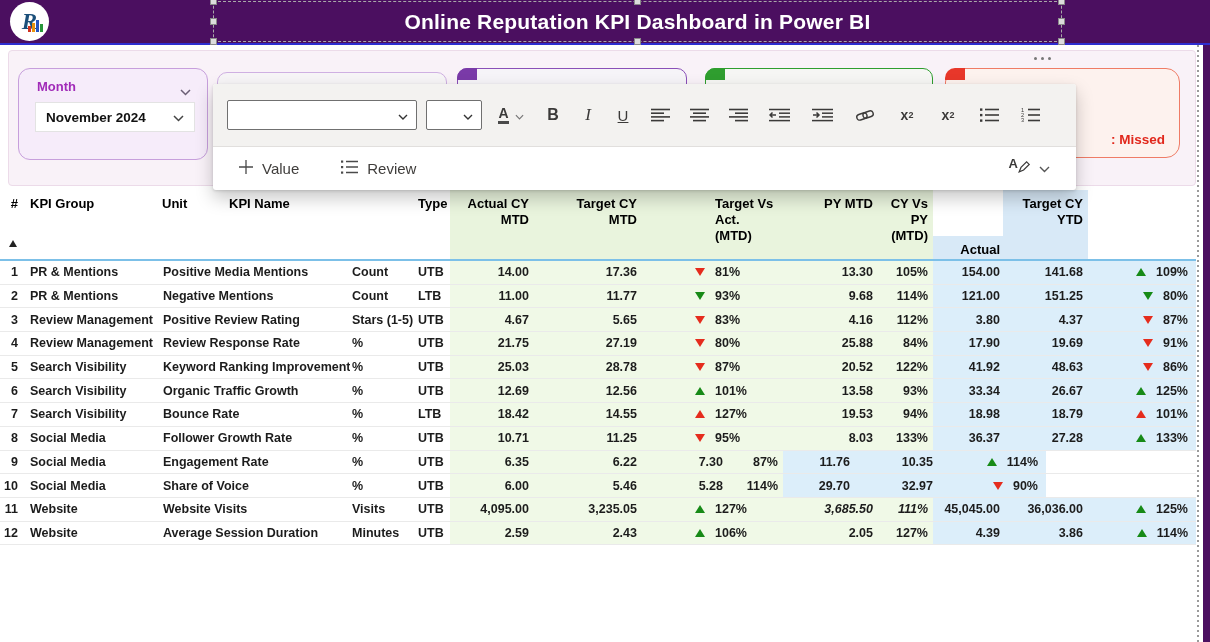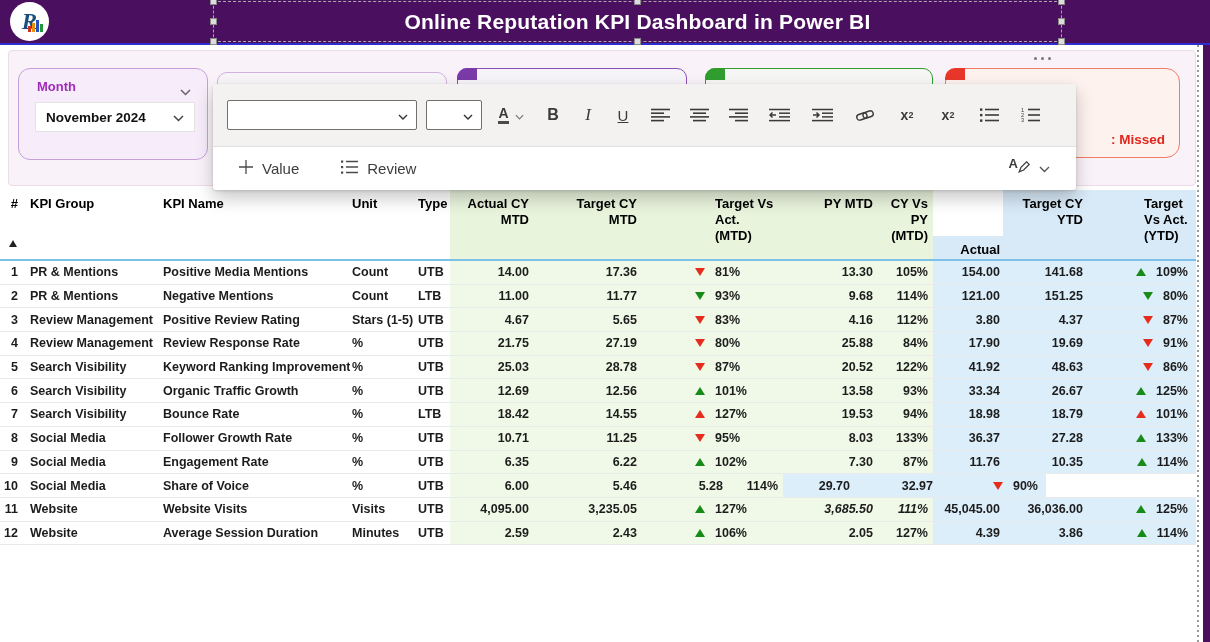--- a/index.html
+++ b/index.html
@@ -315,40 +315,37 @@
             </svg></span>
       </div>
     </div>
   </div>
 
   <div class="table-wrap">
     <div class="thead" id="table-header">
       <span class="sort-arrow"></span>
     <div class="th a-plain" style="width: 26px; padding-left: 0px; text-align: right; padding-right: 8px;">#</div>
         <div class="th a-plain" style="width: 134px; padding-left: 4px;">KPI Group</div>
+        <div class="th a-plain" style="width: 66px; padding-left: 2px;">Unit</div>
         <div class="th a-plain" style="width: 190px; padding-left: 3px;">KPI Name</div>
-        <div class="th a-plain" style="width: 66px; padding-left: 2px;">Unit</div>
         <div class="th a-plain" style="width: 34px; padding-left: 2px;">Type</div>
         <div class="th h-green" style="width: 85px; padding-left: 5px; text-align: right; padding-right: 6px;">Actual CY
 MTD</div>
         <div class="th h-green" style="width: 108px; padding-left: 2px; text-align: right; padding-right: 6px;">Target CY
 MTD</div>
         <div class="th h-green" style="width: 150px; padding-left: 72px;">Target Vs
 Act.
 (MTD)</div>
         <div class="th h-green" style="width: 85px; padding-left: 2px; text-align: right; padding-right: 5px;">PY MTD</div>
         <div class="th h-green" style="width: 55px; padding-left: 2px; text-align: right; padding-right: 5px;">CY Vs PY
 (MTD)</div>
         <div class="th h-blue" style="width: 70px; padding-left: 4px; text-align: right; padding-right: 3px; margin-top: 46px;">Actual
 CY YTD</div>
         <div class="th h-blue" style="width: 85px; padding-left: 4px; text-align: right; padding-right: 5px;">Target CY
 YTD</div>
-        <div class="th h-blue" style="width: 108px; padding-left: 56px;">Target
-Vs Act.
-(YTD)</div>
       </div>
     <div class="head-line"></div>
     <div id="table-body">
         <div class="tr">
           <div class="td a-plain" style="width: 26px; justify-content: flex-end; padding-right: 8px;">1</div>
           <div class="td a-plain" style="width: 134px; padding-left: 4px;">PR &amp; Mentions</div>
           <div class="td a-plain" style="width: 190px; padding-left: 3px;">Positive Media Mentions</div>
           <div class="td a-plain" style="width: 66px; padding-left: 2px;">Count</div>
           <div class="td a-plain" style="width: 34px; padding-left: 2px;">UTB</div>
           <div class="td a-green" style="width: 85px; justify-content: flex-end; padding-right: 6px;">14.00</div>
@@ -514,24 +511,20 @@
           </div>
         </div>
         <div class="tr">
           <div class="td a-plain" style="width: 26px; justify-content: flex-end; padding-right: 8px;">9</div>
           <div class="td a-plain" style="width: 134px; padding-left: 4px;">Social Media</div>
           <div class="td a-plain" style="width: 190px; padding-left: 3px;">Engagement Rate</div>
           <div class="td a-plain" style="width: 66px; padding-left: 2px;">%</div>
           <div class="td a-plain" style="width: 34px; padding-left: 2px;">UTB</div>
           <div class="td a-green" style="width: 85px; justify-content: flex-end; padding-right: 6px;">6.35</div>
           <div class="td a-green" style="width: 108px; justify-content: flex-end; padding-right: 6px;">6.22</div>
-          <div class="td a-green" style="width: 150px; gap: 10px; padding-left: 52px;">
-            <span class="tri tri-up-green"></span>
-            <span>102%</span>
-          </div>
           <div class="td a-green" style="width: 85px; justify-content: flex-end; padding-right: 5px;">7.30</div>
           <div class="td a-green" style="width: 55px; justify-content: flex-end; padding-right: 5px;">87%</div>
           <div class="td a-blue" style="width: 70px; justify-content: flex-end; padding-right: 3px;">11.76</div>
           <div class="td a-blue" style="width: 85px; justify-content: flex-end; padding-right: 5px;">10.35</div>
           <div class="td a-blue" style="width: 108px; gap: 10px; justify-content: flex-end; padding-right: 8px;">
             <span class="tri tri-up-green"></span>
             <span>114%</span>
           </div>
         </div>
         <div class="tr">

